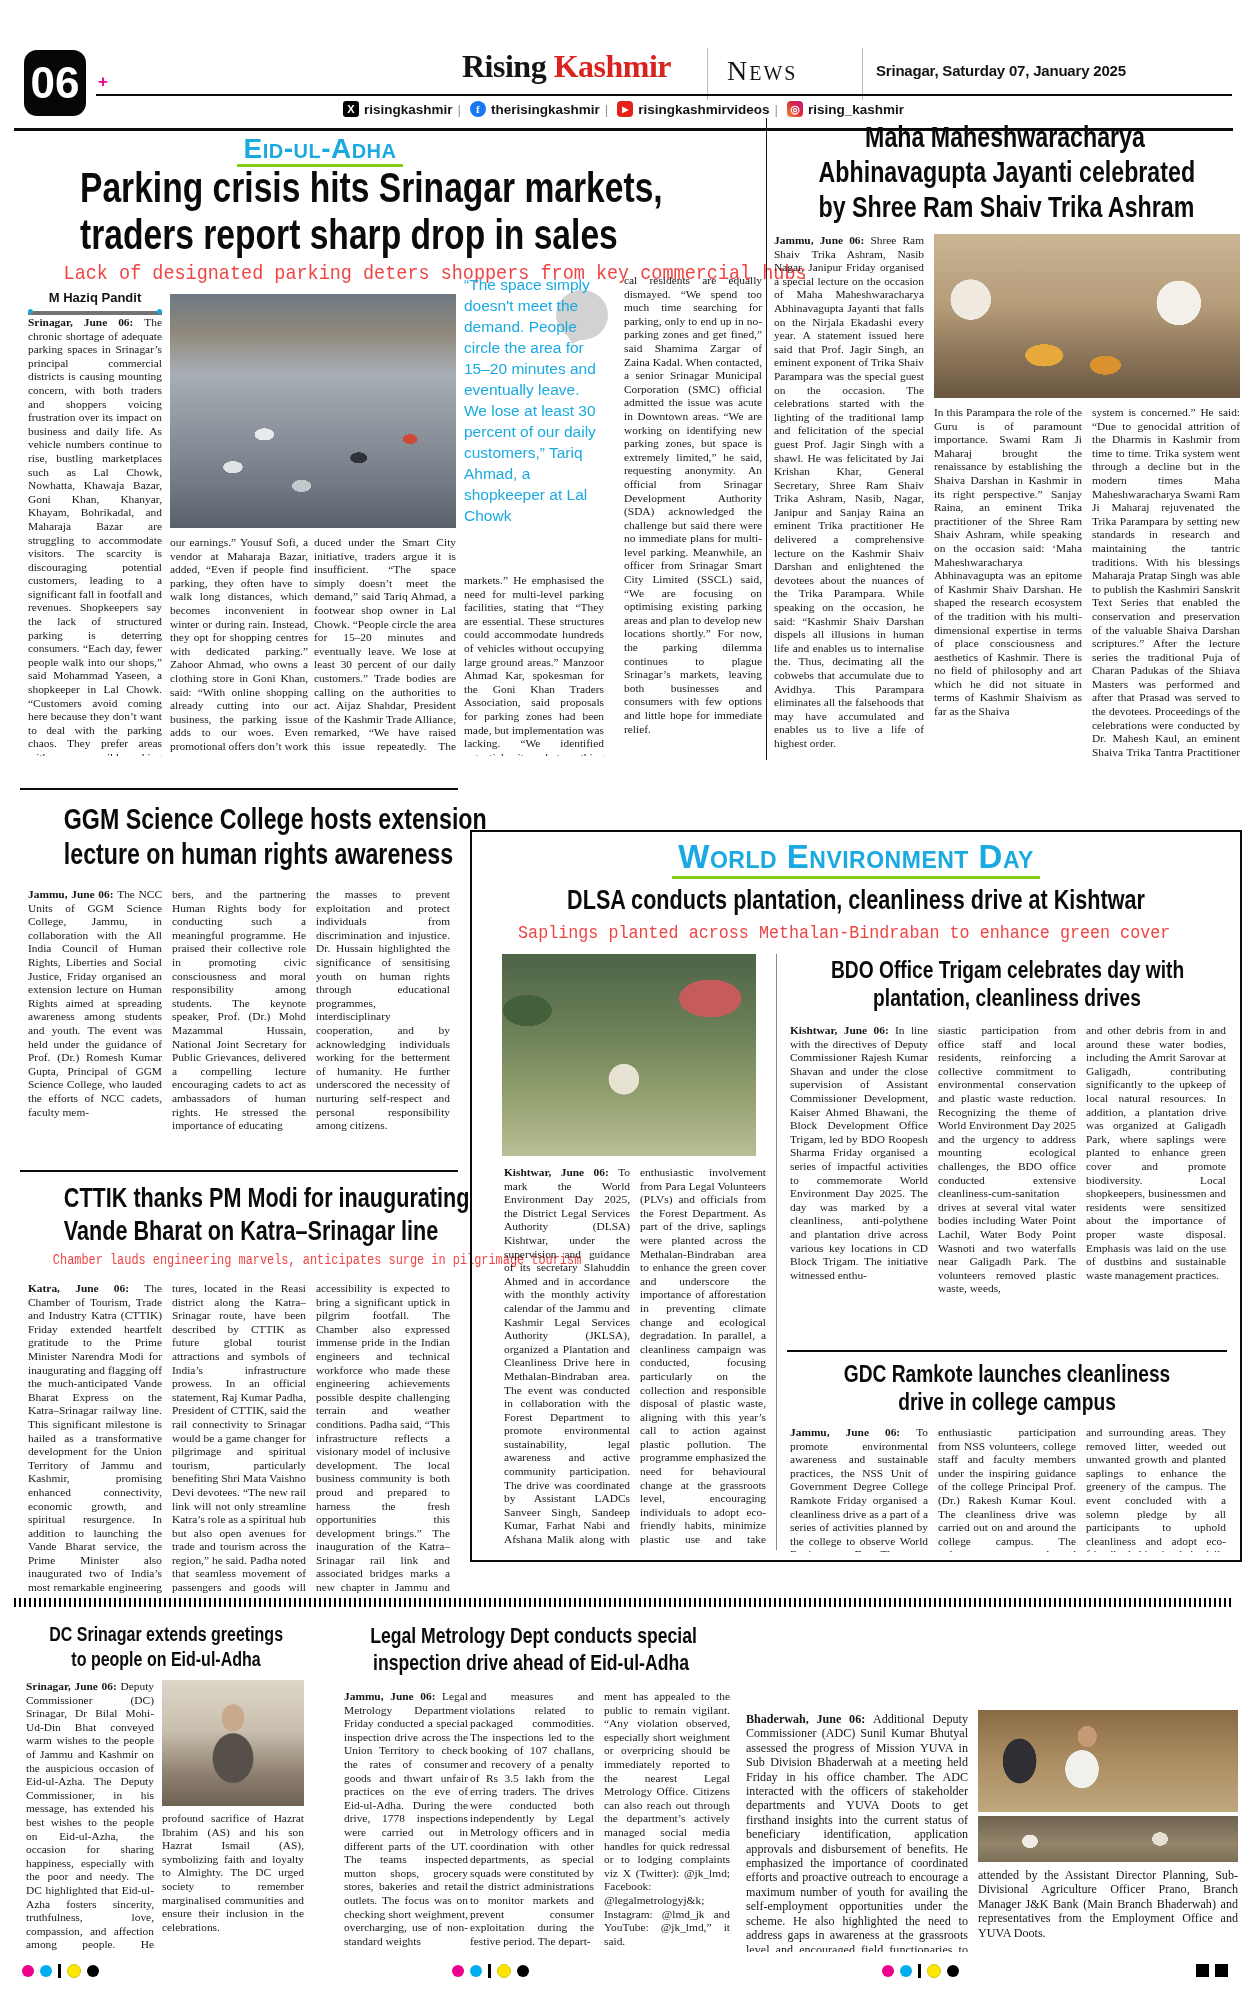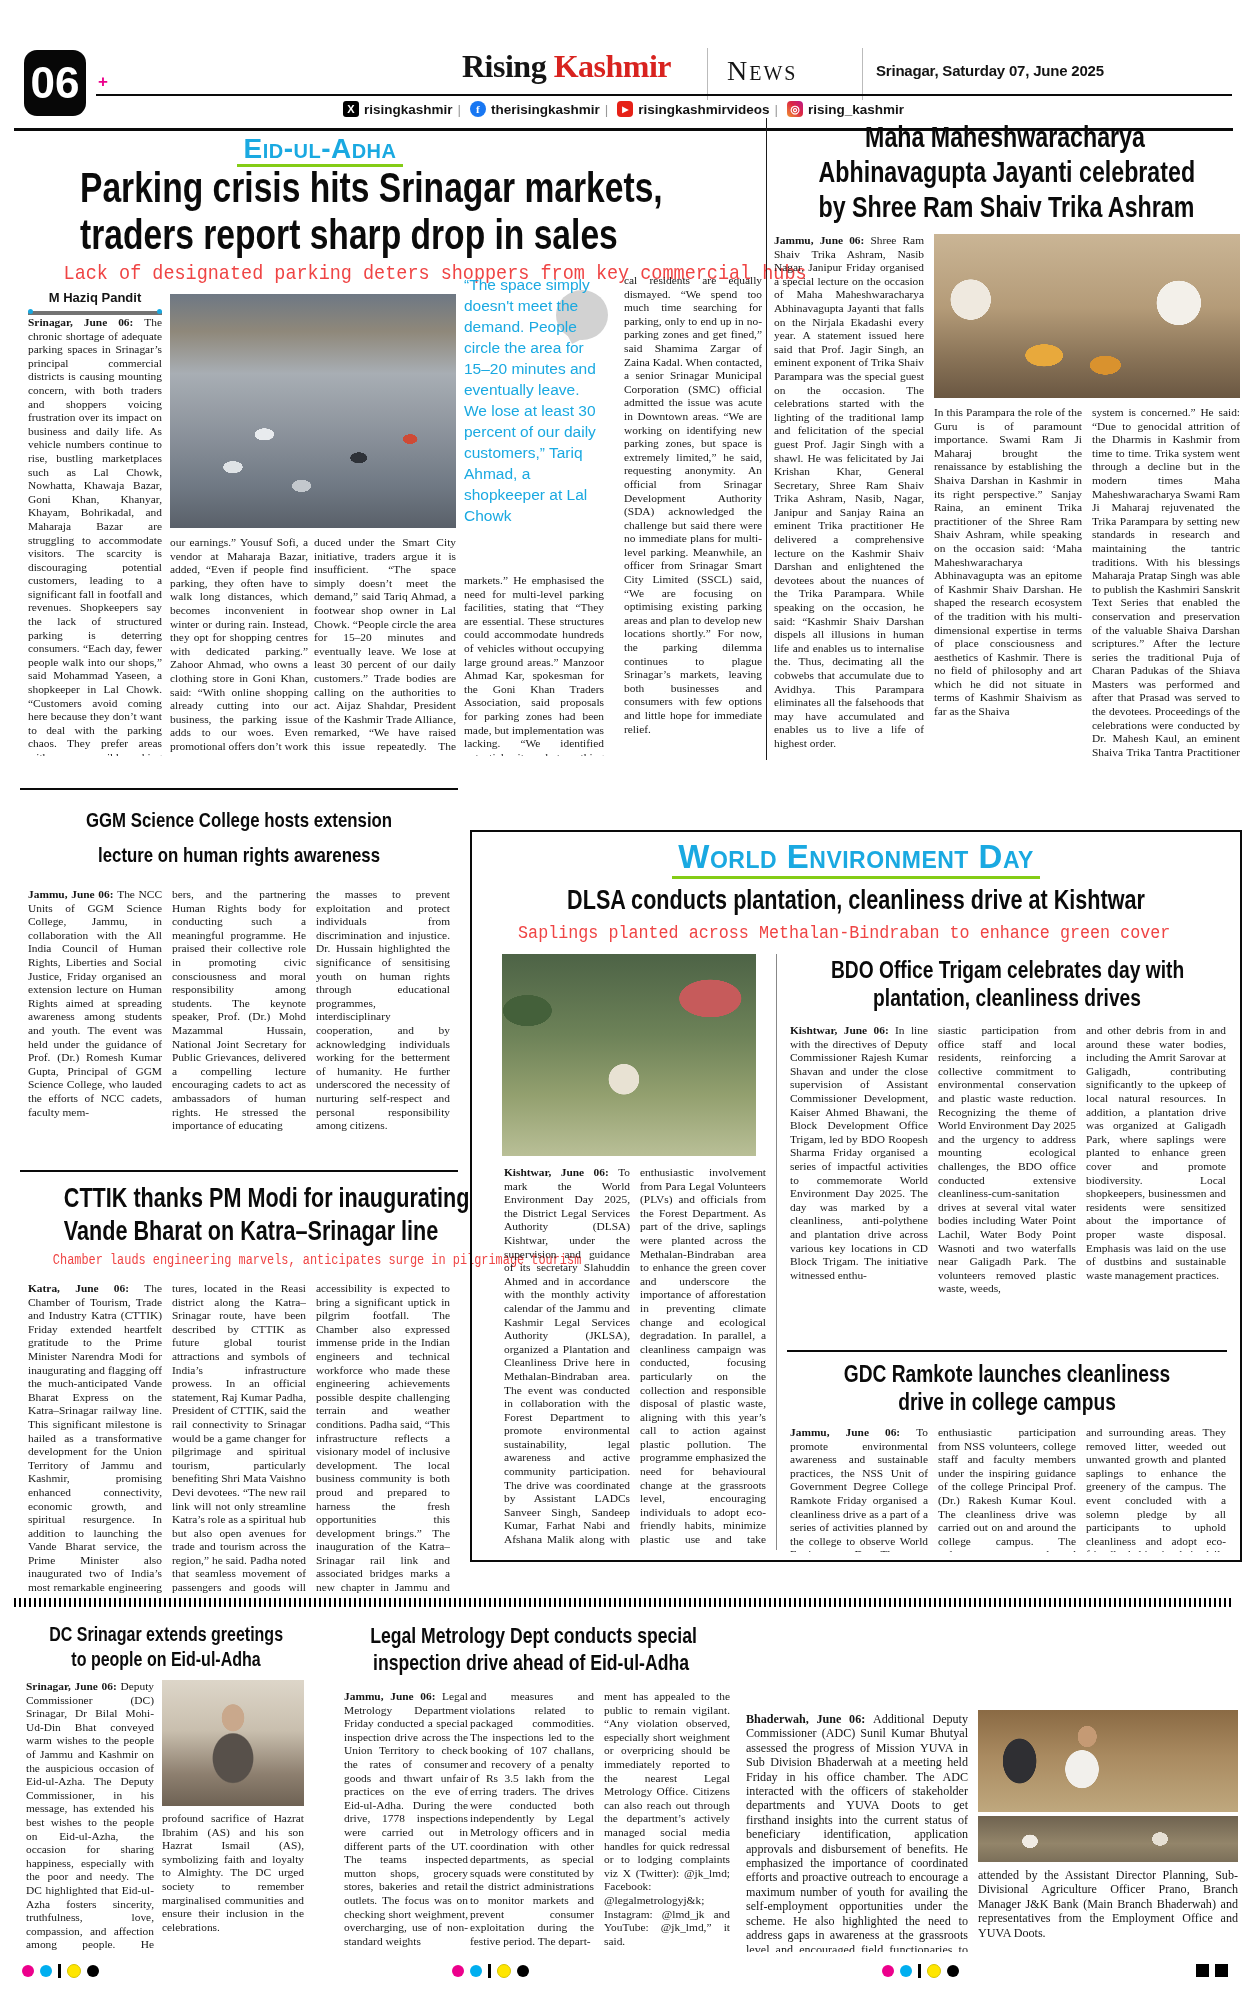--- a/index.html
+++ b/index.html
@@ -97,21 +97,21 @@
 
   <div class="abs pgnum">06</div>
   <div class="abs regcross">+</div>
   <div class="abs masthead">
     <span>Rising</span>
     <span class="red">Kashmir</span>
   </div>
   <div class="abs vline" style="left:707px;top:48px;height:52px;background:#bbb;"></div>
   <div class="abs newslbl">News</div>
   <div class="abs vline" style="left:862px;top:48px;height:52px;background:#bbb;"></div>
-  <div class="abs datetop">Srinagar, Saturday 07, June 2025</div>
+  <div class="abs datetop">Srinagar, Saturday 07, January 2025</div>
   <div class="abs hrule" style="left:96px;top:94px;width:1136px;height:2px;"></div>
   <div class="abs socials">
     <span class="soc">
       <span class="ic ic-x">X</span>
       <span>risingkashmir</span>
         <span class="sep">|</span>
       </span>
     <span class="soc">
       <span class="ic ic-fb">f</span>
       <span>therisingkashmir</span>
@@ -158,21 +158,21 @@
     <div class="ln">by Shree Ram Shaiv Trika Ashram</div>
   </div>
   <div class="abs bc" style="left:774px;top:234px;width:150px;height:526px;">
     <span class="dl">Jammu, June 06: </span><span>Shree Ram Shaiv Trika Ashram, Nasib Nagar, Janipur Friday organised a special lecture on the occasion of Maha Maheshwaracharya Abhinavagupta Jayanti that falls on the Nirjala Ekadashi every year. A statement issued here said that Prof. Jagir Singh, an eminent exponent of Trika Shaiv Parampara was the special guest on the occasion. The celebrations started with the lighting of the traditional lamp and felicitation of the special guest Prof. Jagir Singh with a shawl. He was felicitated by Jai Krishan Khar, General Secretary, Shree Ram Shaiv Trika Ashram, Nasib, Nagar, Janipur and Sanjay Raina an eminent Trika practitioner He delivered a comprehensive lecture on the Kashmir Shaiv Darshan and enlightened the devotees about the nuances of the Trika Parampara. While speaking on the occasion, he said: “Kashmir Shaiv Darshan dispels all illusions in human life and enables us to internalise the. Thus, decimating all the cobwebs that accumulate due to Avidhya. This Parampara eliminates all the falsehoods that may have accumulated and enables us to live a life of highest order.</span>
   </div>
   <div class="abs ph ph-ashram" style="left:934px;top:234px;width:306px;height:164px;"></div>
   <div class="abs bc" style="left:934px;top:406px;width:148px;height:354px;">In this Parampara the role of the Guru is of paramount importance. Swami Ram Ji Maharaj brought the renaissance by establishing the Shaiva Darshan in Kashmir in its right perspective.” Sanjay Raina, an eminent Trika practitioner of the Shree Ram Shaiv Ashram, while speaking on the occasion said: ‘Maha Maheshwaracharya Abhinavagupta was an epitome of Kashmir Shaiv Darshan. He shaped the research ecosystem of the tradition with his multi-dimensional expertise in terms of place consciousness and aesthetics of Kashmir. There is no field of philosophy and art which he did not situate in terms of Kashmir Shaivism as far as the Shaiva</div>
   <div class="abs bc" style="left:1092px;top:406px;width:148px;height:354px;">system is concerned.” He said: “Due to genocidal attrition of the Dharmis in Kashmir from time to time. Trika system went through a decline but in the modern times Maha Maheshwaracharya Swami Ram Ji Maharaj rejuvenated the Trika Parampara by setting new standards in research and maintaining the tantric traditions. With his blessings Maharaja Pratap Singh was able to publish the Kashmiri Sanskrit Text Series that enabled the conservation and preservation of the valuable Shaiva Darshan scriptures.” After the lecture series the traditional Puja of Charan Padukas of the Shiava Masters was performed and after that Prasad was served to the devotees. Proceedings of the celebrations were conducted by Dr. Mahesh Kaul, an eminent Shaiva Trika Tantra Practitioner and researcher.</div>
 
   <div class="abs hrule" style="left:20px;top:788px;width:438px;height:2px;"></div>
-  <div class="abs hl" style="left:20px;top:802px;width:438px;font-size:21px;line-height:35px;">
+  <div class="abs hl" style="left:20px;top:802px;width:438px;font-size:29px;line-height:35px;">
     <div class="ln">GGM Science College hosts extension</div>
     <div class="ln">lecture on human rights awareness</div>
   </div>
   <div class="abs bc" style="left:28px;top:888px;width:134px;height:274px;">
     <span class="dl">Jammu, June 06: </span><span>The NCC Units of GGM Science College, Jammu, in collaboration with the All India Council of Human Rights, Liberties and Social Justice, Friday organised an extension lecture on Human Rights aimed at spreading awareness among students and youth. The event was held under the guidance of Prof. (Dr.) Romesh Kumar Gupta, Principal of GGM Science College, who lauded the efforts of NCC cadets, faculty mem-</span>
   </div>
   <div class="abs bc" style="left:172px;top:888px;width:134px;height:274px;">bers, and the partnering Human Rights body for conducting such a meaningful programme. He praised their collective role in promoting civic consciousness and moral responsibility among students. The keynote speaker, Prof. (Dr.) Mohd Mazammal Hussain, National Joint Secretary for Public Grievances, delivered a compelling lecture encouraging cadets to act as ambassadors of human rights. He stressed the importance of educating</div>
   <div class="abs bc" style="left:316px;top:888px;width:134px;height:274px;">the masses to prevent exploitation and protect individuals from discrimination and injustice. Dr. Hussain highlighted the significance of sensitising youth on human rights through educational programmes, interdisciplinary cooperation, and by acknowledging individuals working for the betterment of humanity. He further underscored the necessity of nurturing self-respect and personal responsibility among citizens.</div>
 
   <div class="abs hrule" style="left:20px;top:1170px;width:438px;height:2px;"></div>

